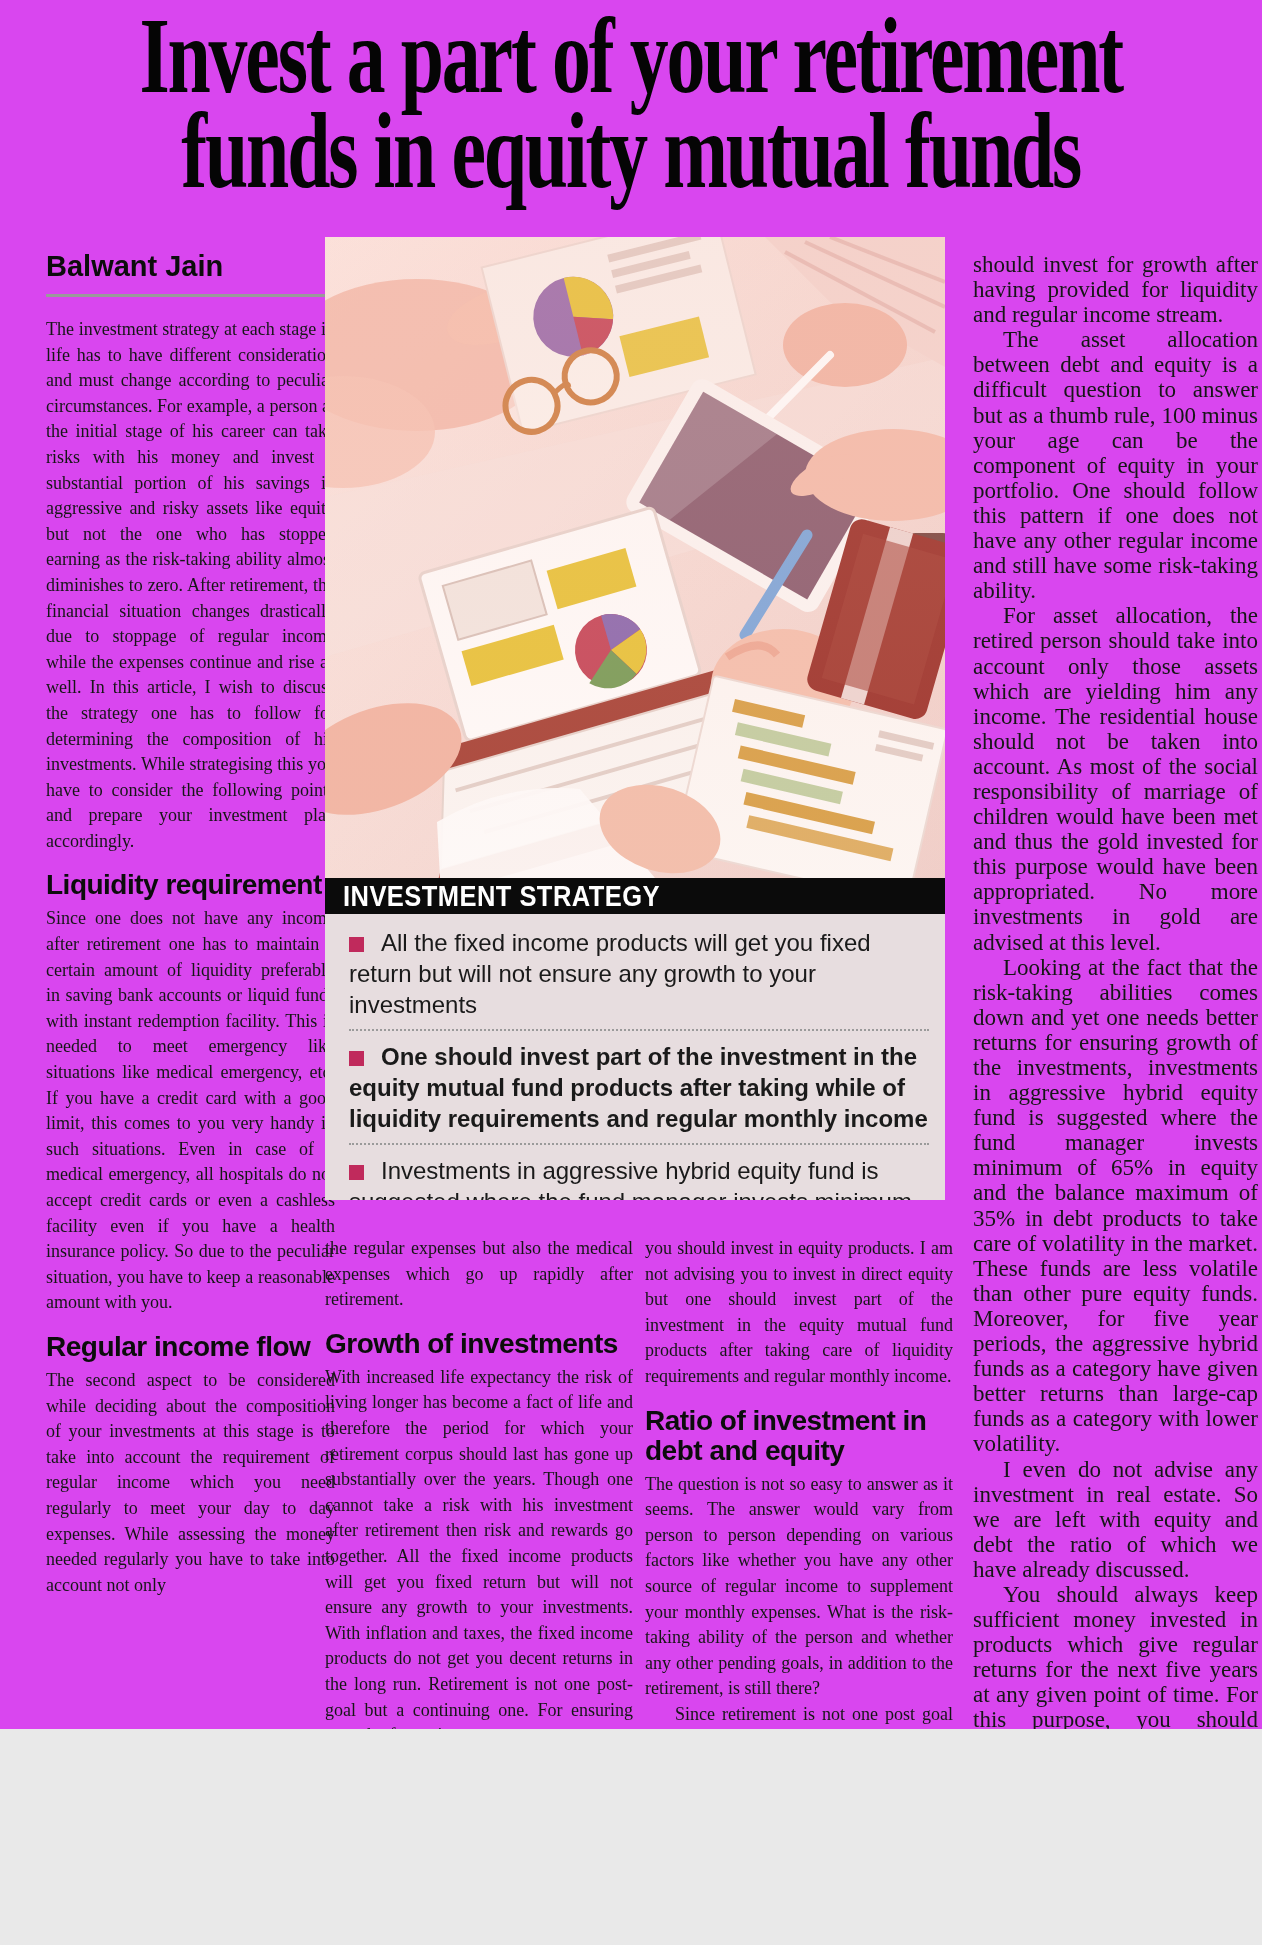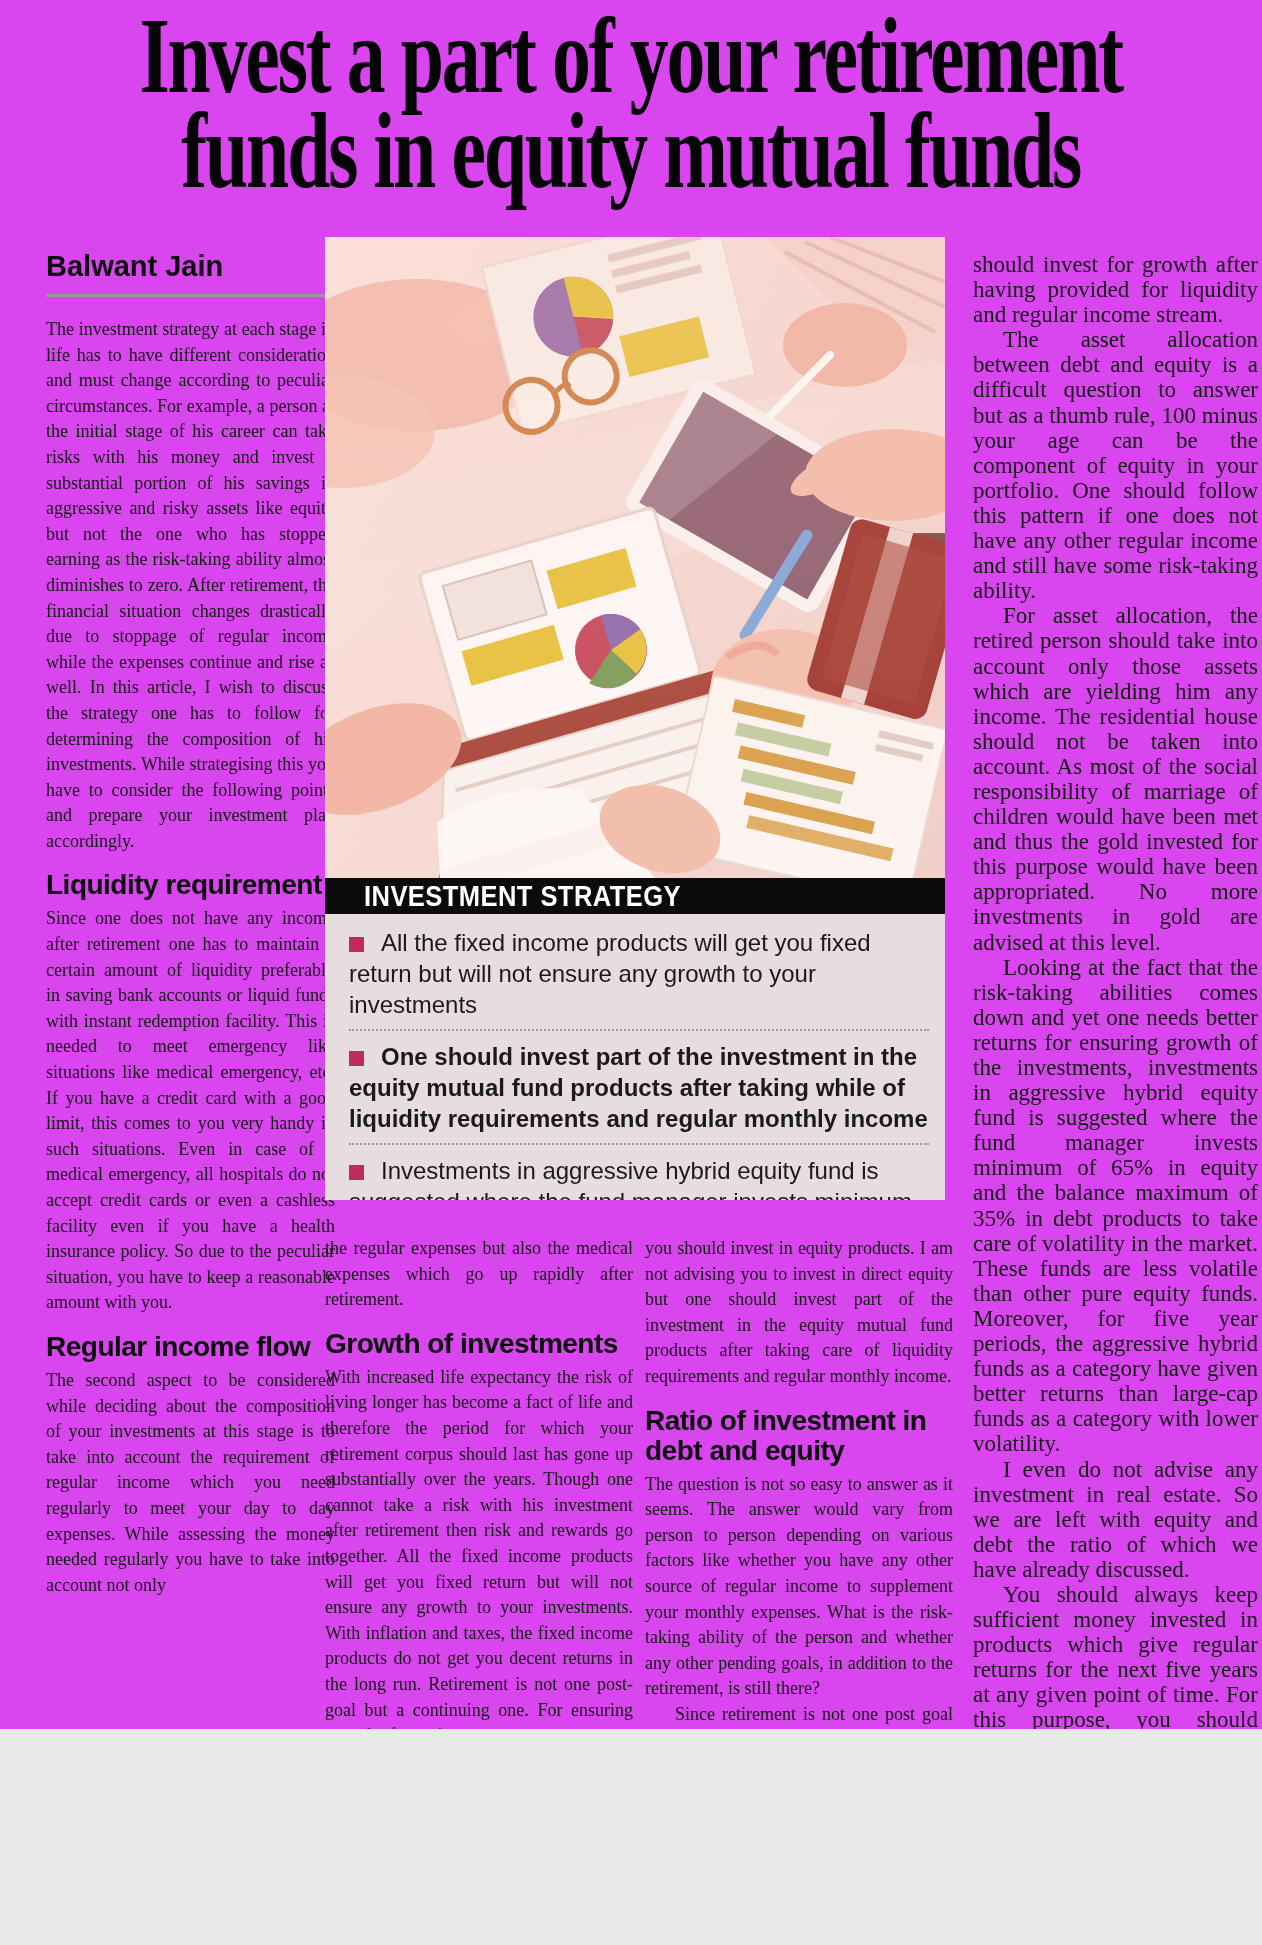--- a/index.html
+++ b/index.html
@@ -31,21 +31,21 @@
 
   .signoff{font-style:italic;text-align:center;font-size:24px;line-height:28px;margin-top:4px;}
 
   
   .photo{position:absolute;left:325px;top:237px;width:620px;height:641px;overflow:hidden;}
   .photo svg{display:block;}
 
   
   .banner{position:absolute;left:325px;top:878px;width:620px;height:36px;background:#0b0b0b;
           color:#ffffff;font-family:"Liberation Sans",sans-serif;font-weight:bold;
-          font-size:29px;line-height:37px;padding-left:39px;box-sizing:border-box;}
+          font-size:29px;line-height:37px;padding-left:18px;box-sizing:border-box;}
   .banner span{display:inline-block;transform:scaleX(0.88);transform-origin:0 50%;letter-spacing:0.5px;}
 
   .stratbox{position:absolute;left:325px;top:914px;width:620px;height:286px;background:#e7dddf;
             box-sizing:border-box;padding:13px 16px 0 24px;overflow:hidden;
             font-family:"Liberation Sans",sans-serif;color:#1a1a1a;}
   .stratbox p{margin:0;font-size:24px;line-height:31px;text-align:left;}
   .stratbox p.bold{font-weight:bold;}
   .sq{display:inline-block;width:15px;height:15px;background:#c02a5c;margin-right:17px;
       transform:translateY(1px);}
   .dotsep{border-bottom:2px dotted #9a9a9a;margin:9px 0 10px 0;height:0;}

